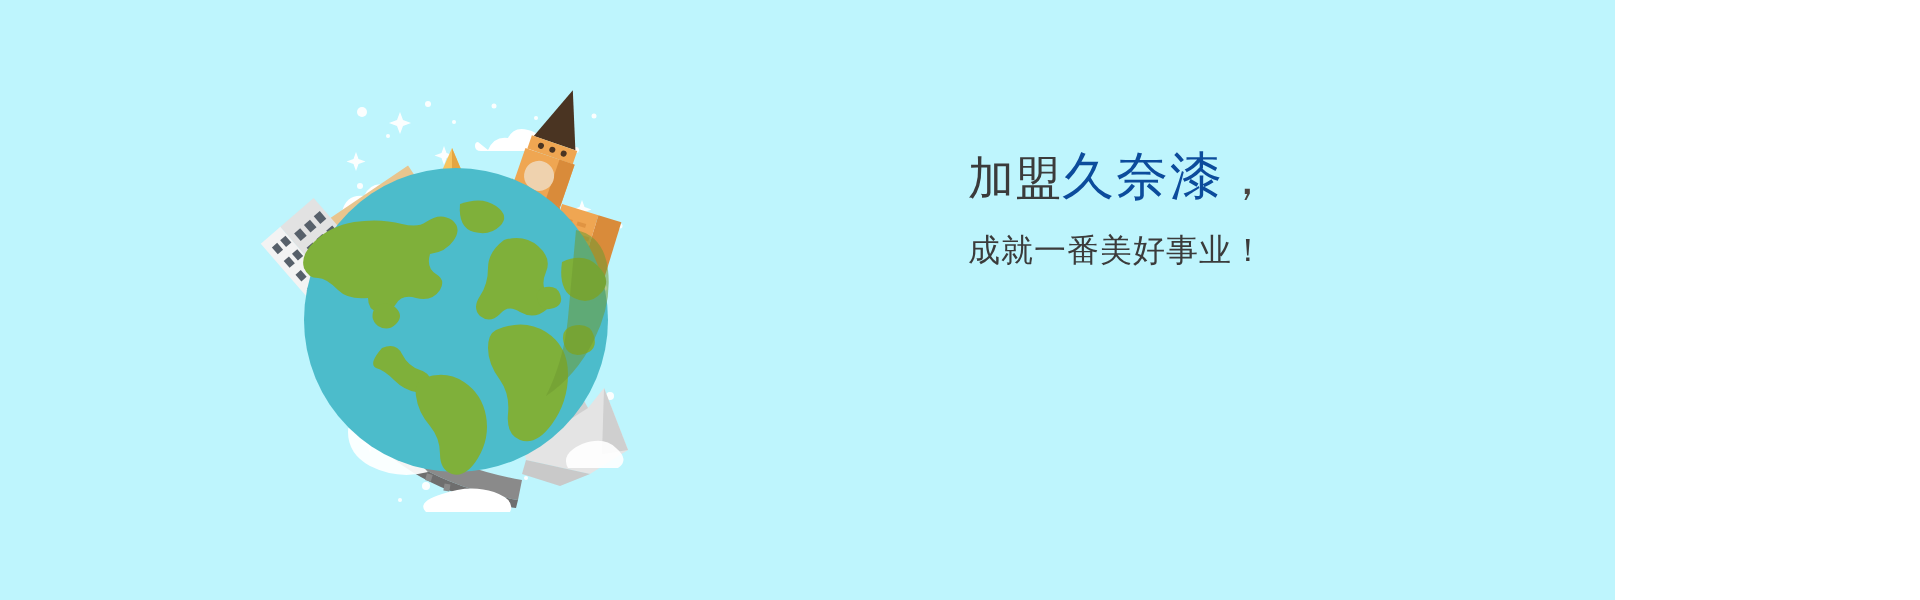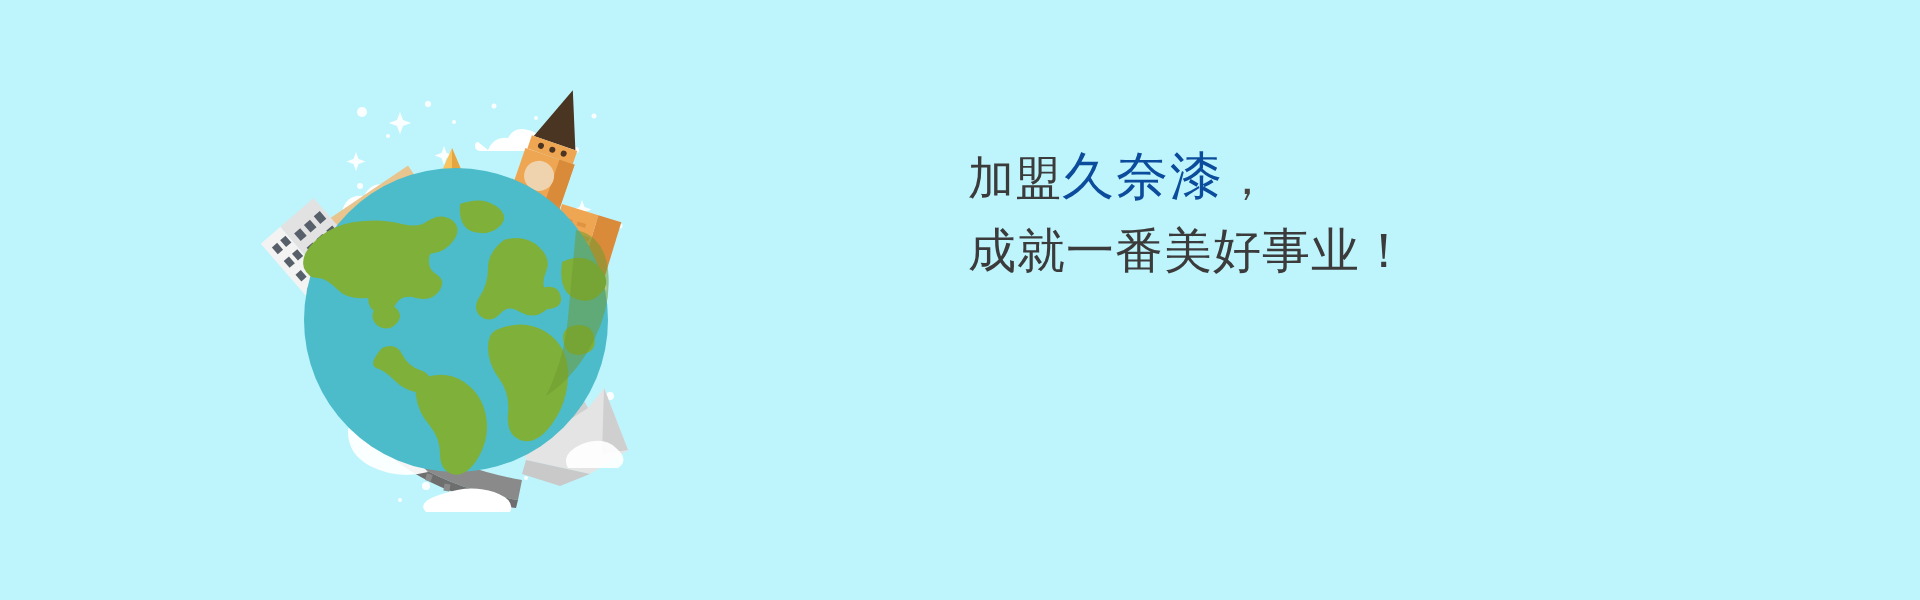--- a/index.html
+++ b/index.html
@@ -7,21 +7,21 @@
     padding: 0;
   }
   body {
     width: 1920px;
     height: 600px;
     overflow: hidden;
     font-family: "DejaVu Sans", "Liberation Sans", sans-serif;
   }
   #banner {
     position: relative;
-    width: 1920px;
+    width: 1615px;
     height: 600px;
     background: #BEF5FD;
     overflow: hidden;
   }
   #globe-illustration {
     position: absolute;
     left: 186px;
     top: 30px;
     width: 540px;
     height: 540px;
@@ -42,21 +42,21 @@
     font-weight: 400;
     letter-spacing: 1px;
     white-space: nowrap;
   }
   #headline-line-1 {
     font-size: 46px;
     line-height: 72px;
     color: #3B3B3B;
   }
   #headline-line-2 {
-    font-size: 48px;
+    font-size: 32px;
     line-height: 72px;
     color: #3B3B3B;
   }
   .brand {
     color: #0C4C9C;
     font-size: 52px;
     letter-spacing: 2px;
   }
   .punct {
     color: #4A4440;

